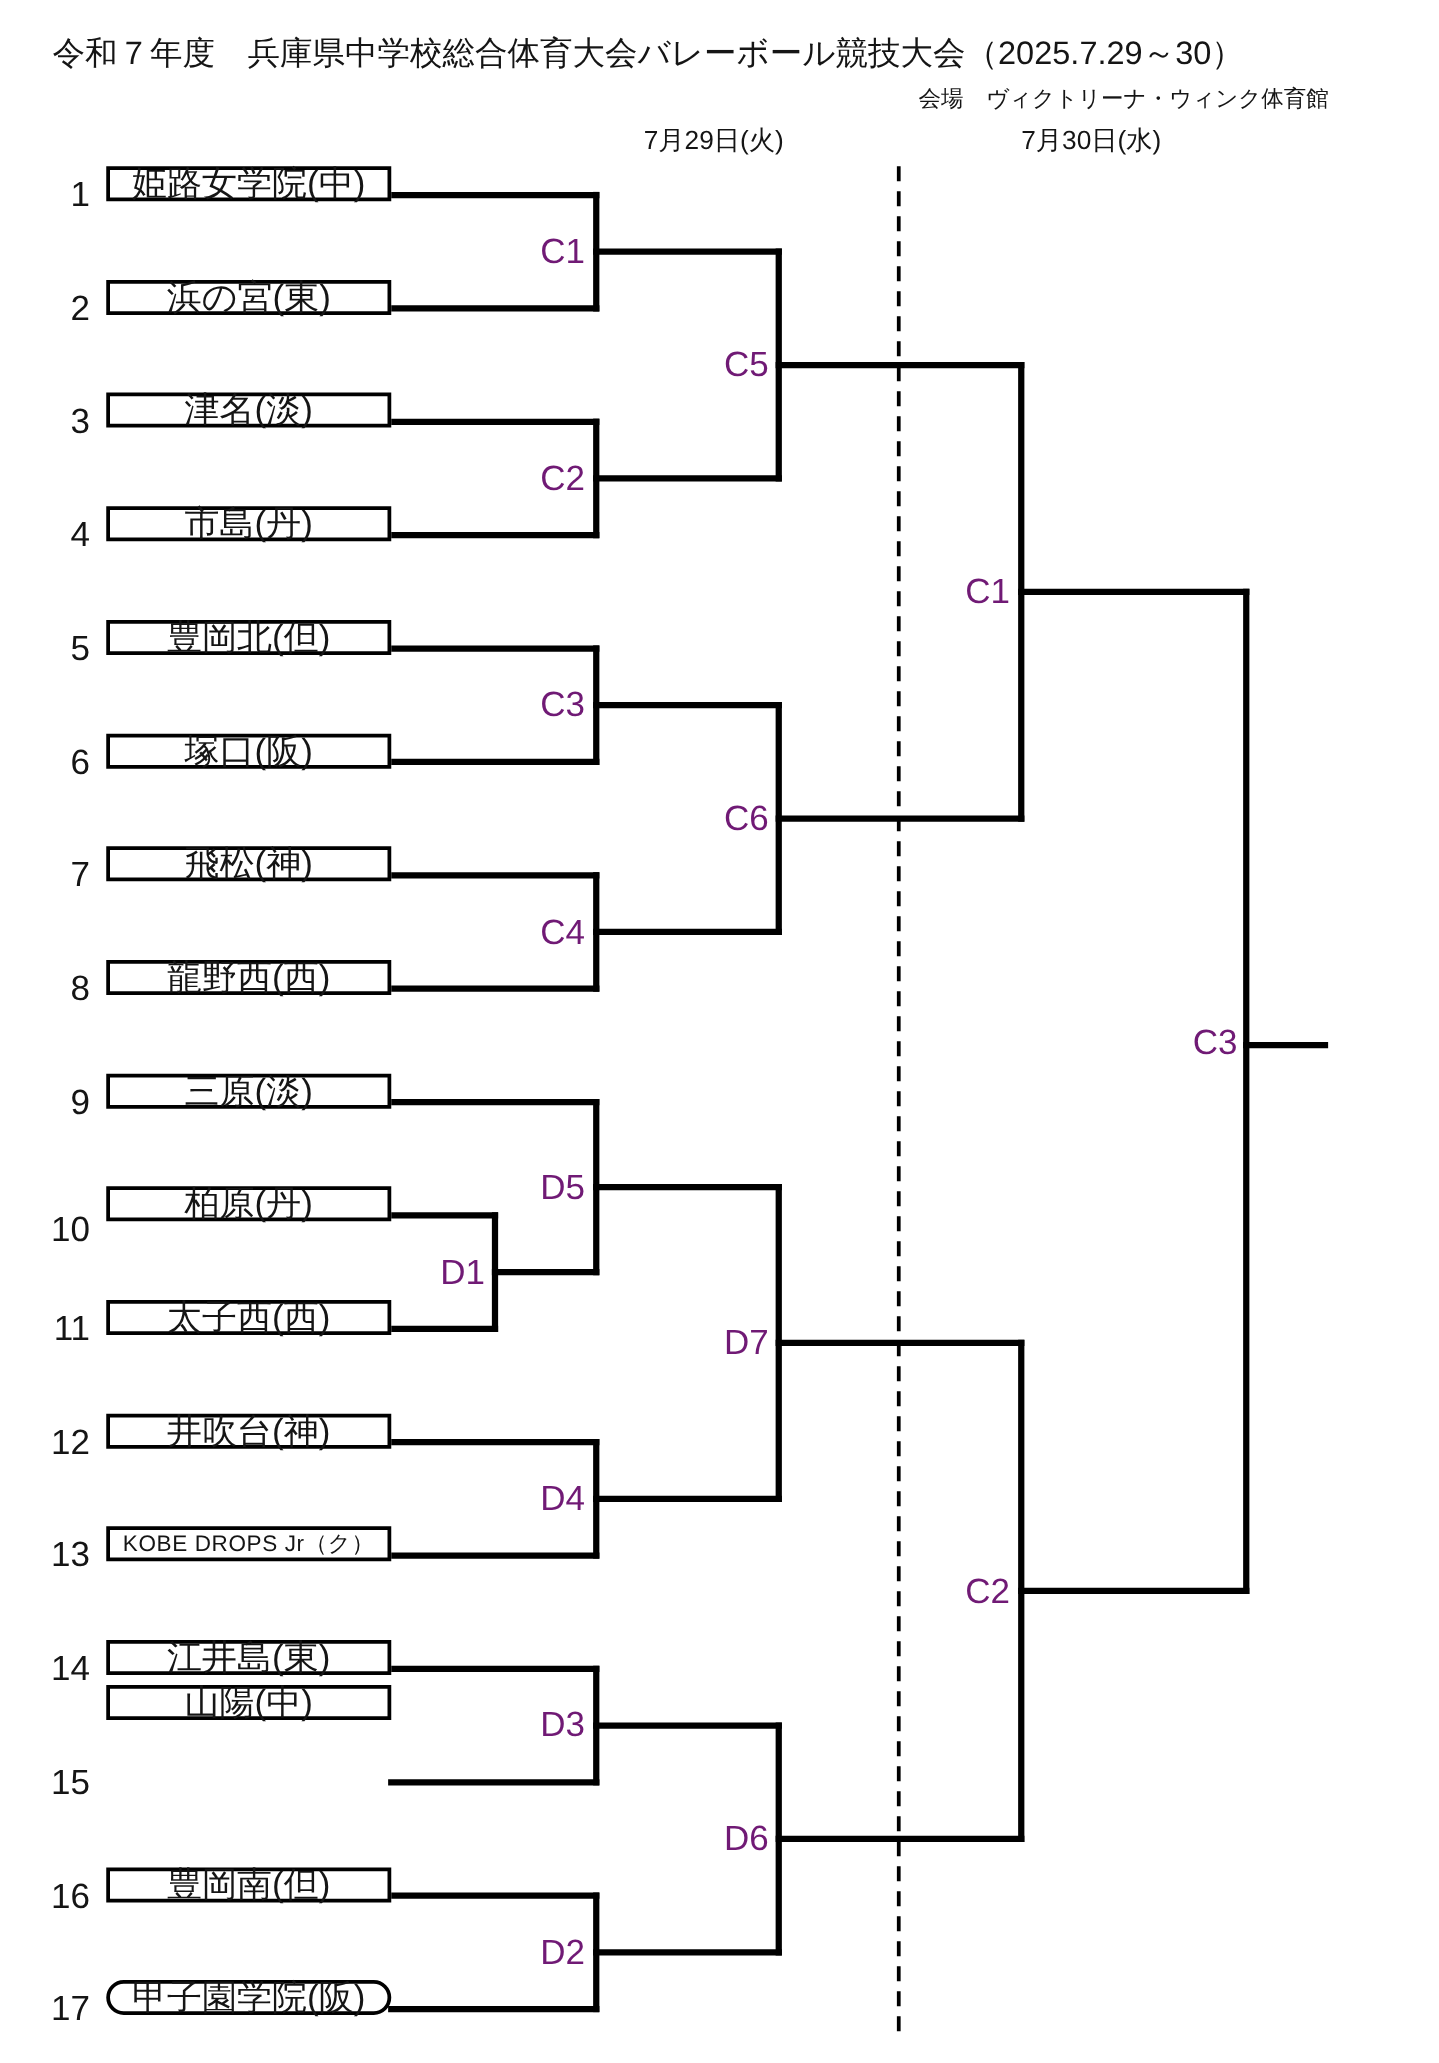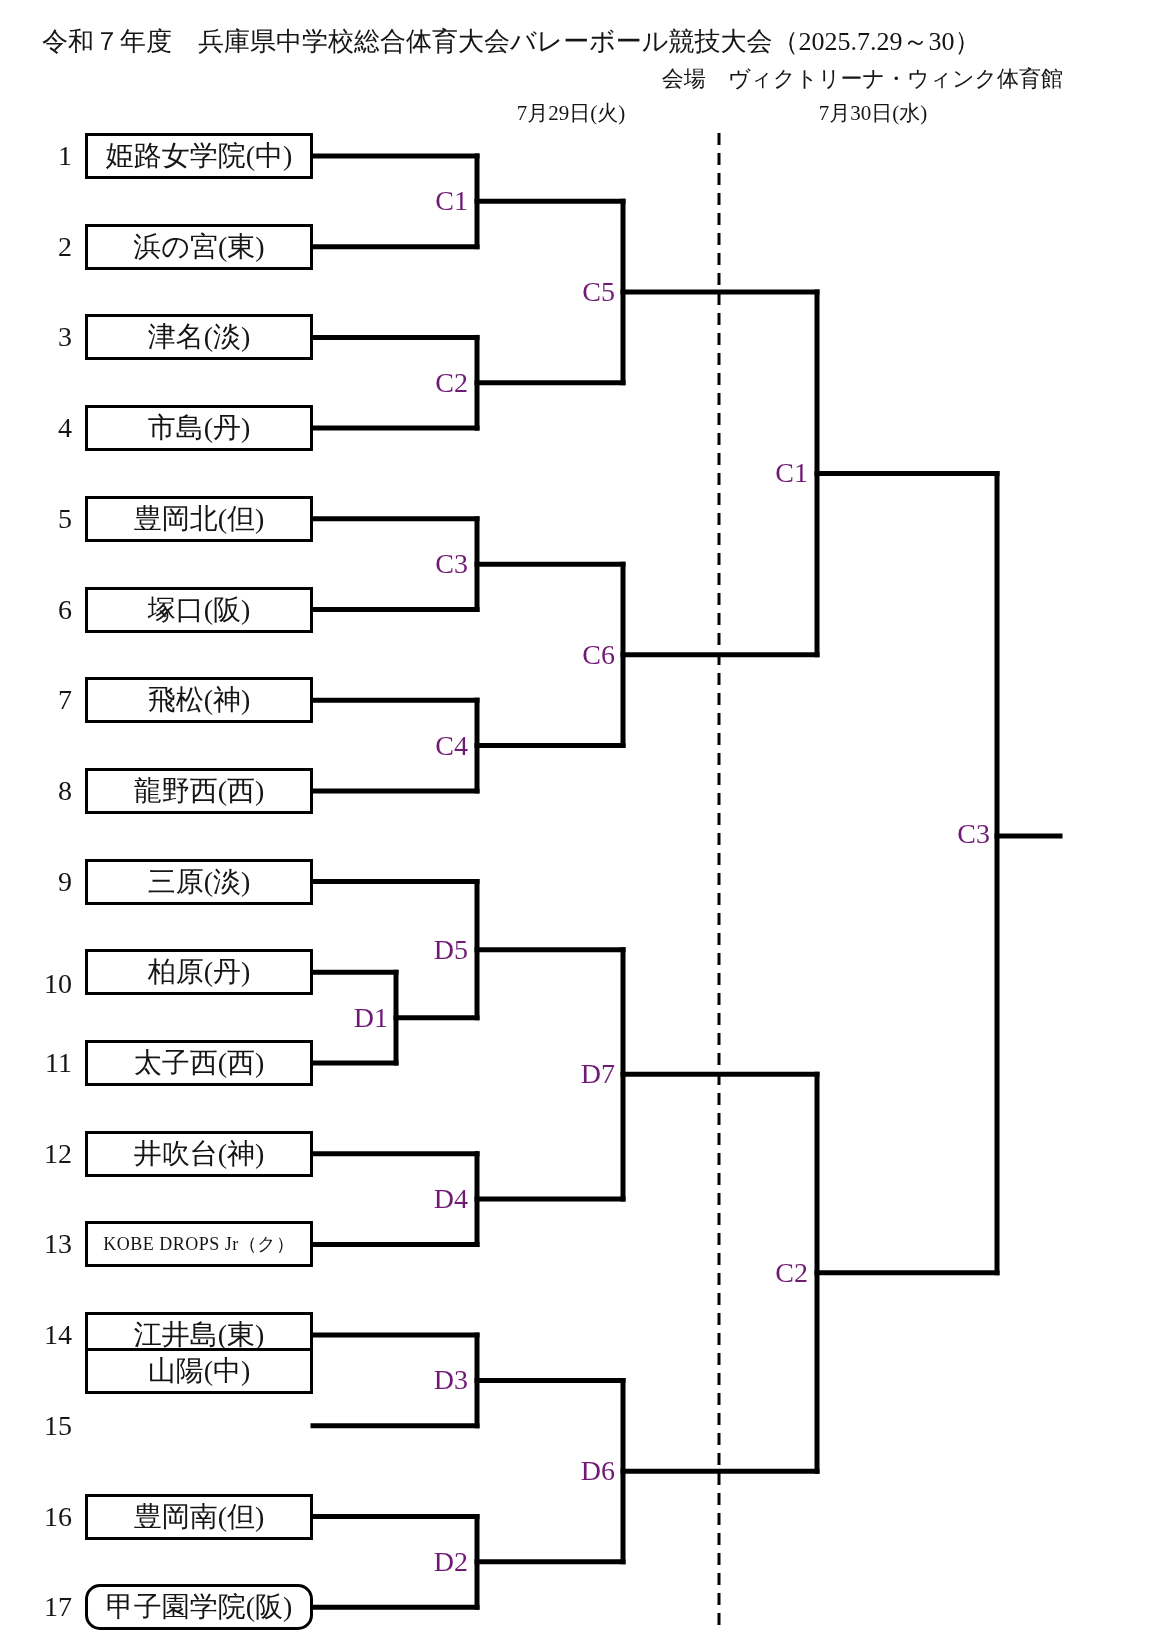--- a/index.html
+++ b/index.html
@@ -1,48 +1,48 @@
 <!DOCTYPE html>
 <html><head>
 <meta charset="utf-8">
 <style>
   html,body{margin:0;padding:0;background:#ffffff;}
   .sheet{
     position:relative;
     width:1151px;height:1650px;
     background:#ffffff;
-    font-family:Liberation Serif, serif;
+    font-family:Liberation Sans, sans-serif;
     color:#111;
     overflow:hidden;
   }
   .title{
     position:absolute;left:42px;top:26px;
     font-size:26px;line-height:32px;white-space:nowrap;color:#151515;
   }
   .subtitle{
     position:absolute;left:40px;top:61px;
     font-size:26px;line-height:32px;white-space:nowrap;color:#151515;
   }
   .venue{
     position:absolute;right:88px;top:65px;
-    font-size:22px;line-height:28px;white-space:nowrap;color:#151515;
+    font-size:18px;line-height:28px;white-space:nowrap;color:#151515;
   }
   .day{
     position:absolute;top:100px;width:220px;
     font-size:21px;line-height:26px;text-align:center;white-space:nowrap;color:#151515;
   }
   .day1{left:461px;}
   .day2{left:763px;}
   #bracket-svg{position:absolute;left:0;top:0;}
   .seed{
     position:absolute;left:14px;width:58px;height:40px;
     font-size:28px;line-height:40px;text-align:right;color:#151515;
   }
   .team-box{
-    position:absolute;left:85px;width:228px;height:46px;
+    position:absolute;left:85px;width:228px;height:28px;
     border:3px solid #000;box-sizing:border-box;background:#fff;
     display:flex;align-items:center;justify-content:center;
     font-size:28px;white-space:nowrap;color:#151515;
   }
   .team-box.small{font-size:18px;letter-spacing:0.5px;}
   .mlabel{
     position:absolute;width:130px;height:42px;
     font-size:28px;line-height:42px;text-align:right;white-space:nowrap;color:#701a75;
   }
 </style>

